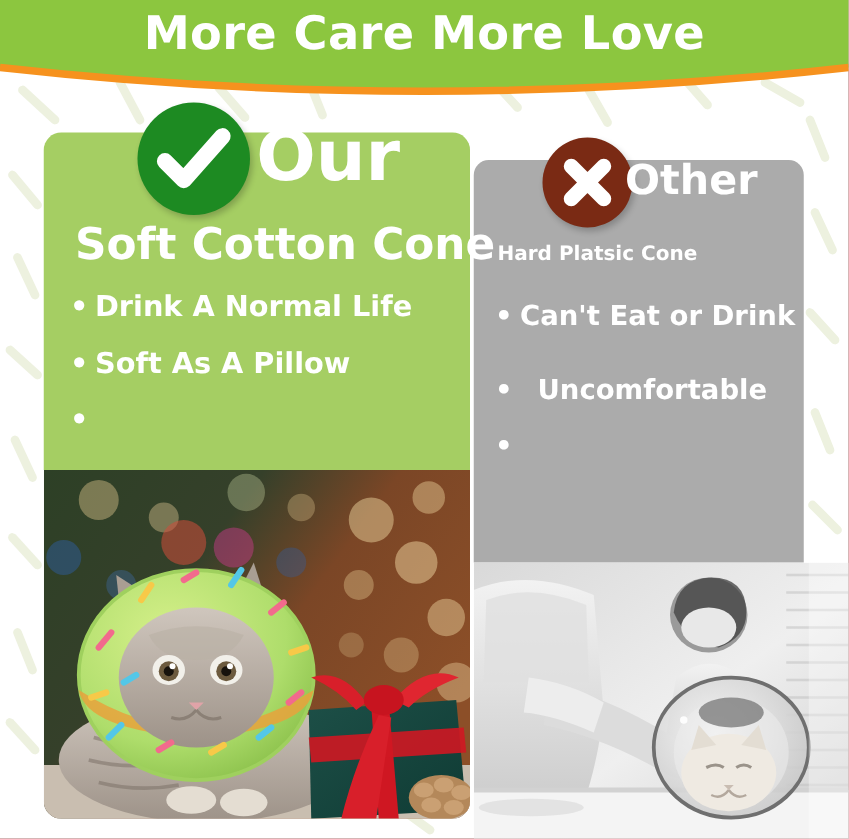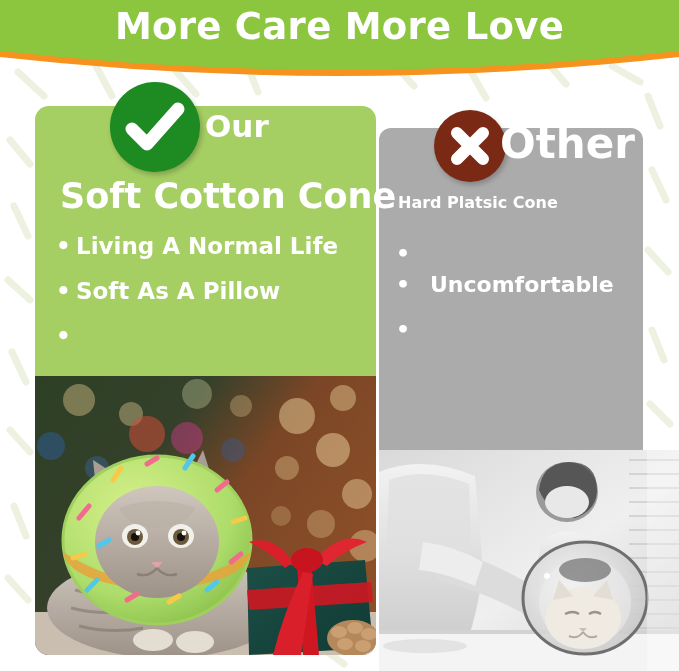--- a/index.html
+++ b/index.html
@@ -95,32 +95,32 @@
   }
   .badge svg { display: block; }
 
   
   .head-our {
     position: absolute;
     left: 205px;
     top: 100px;
     z-index: 31;
     color: #ffffff;
-    font-size: 31px;
+    font-size: 56px;
     font-weight: bold;
     line-height: 52px;
     white-space: nowrap;
   }
   .head-other {
     position: absolute;
     left: 500px;
     top: 124px;
     z-index: 31;
     color: #ffffff;
-    font-size: 42px;
+    font-size: 33px;
     font-weight: bold;
     line-height: 40px;
     white-space: nowrap;
   }
 
   
   .sub-our {
     position: absolute;
     left: 60px;
     top: 178px;
@@ -245,20 +245,21 @@
   <div class="banner-title">More Care More Love</div>
 
   <div class="panel-other"></div>
 
   <div class="head-other">Other</div>
   <div class="sub-other">Hard Platsic Cone</div>
 
   <ul class="bullets bullets-other">
     <li>
       <span class="dot">•</span>
+      <span>Can't Eat or Drink</span>
     </li>
     <li>
       <span class="dot">•</span>
       <span class="line2">Uncomfortable</span>
     </li>
     <li>
       <span class="dot">•</span>
     </li>
   </ul>
 
@@ -335,21 +336,21 @@
   </div>
 
   <div class="panel-our"></div>
 
   <div class="head-our">Our</div>
   <div class="sub-our">Soft Cotton Cone</div>
 
   <ul class="bullets bullets-our">
     <li>
       <span class="dot">•</span>
-      <span>Living A Normal Life</span>
+      <span>Drink A Normal Life</span>
     </li>
     <li>
       <span class="dot">•</span>
       <span>Soft As A Pillow</span>
     </li>
     <li>
       <span class="dot">•</span>
     </li>
   </ul>
 

